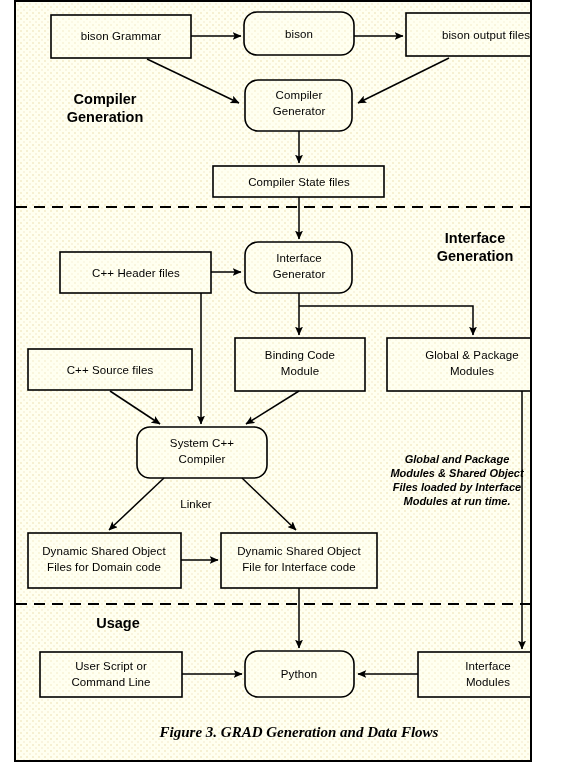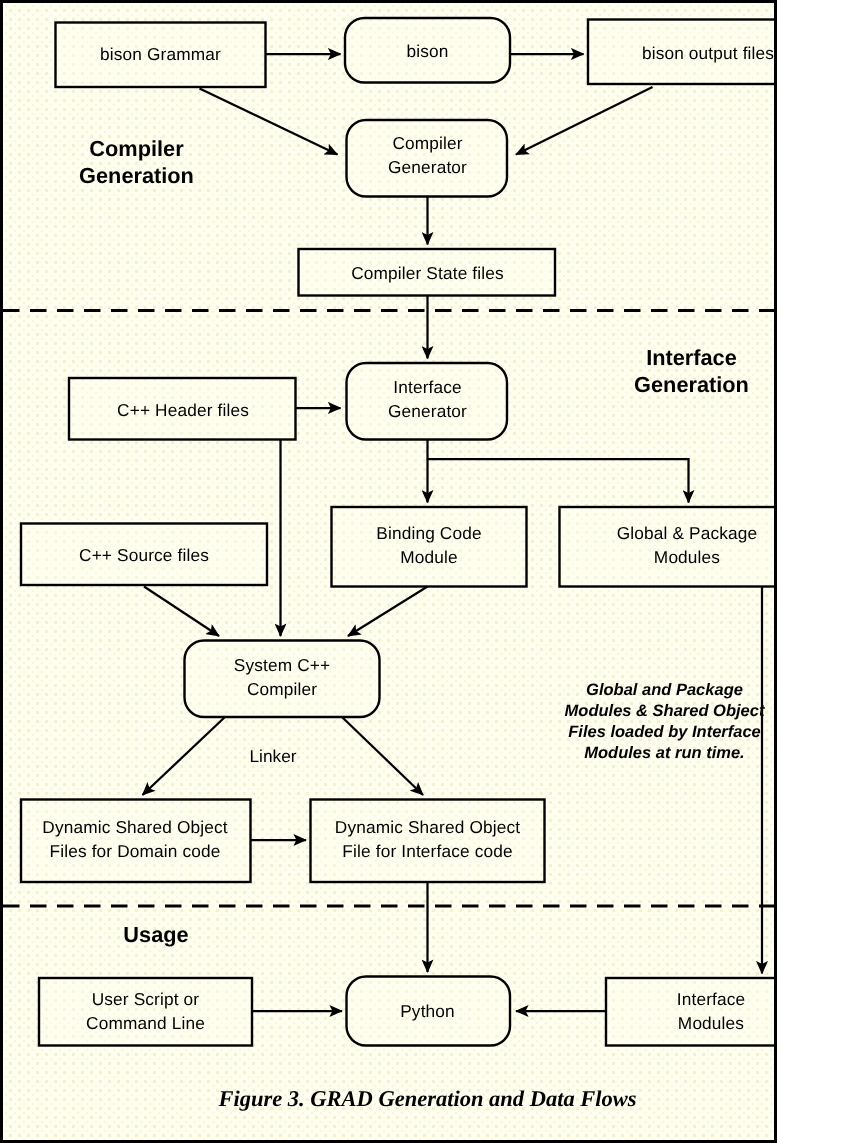--- a/index.html
+++ b/index.html
@@ -12,20 +12,21 @@
     position: relative;
     width: 518px;
     height: 762px;
     background-color: #fffff0;
     background-image:
       radial-gradient(circle at 1px 1px, #f6f0d2 1px, transparent 0),
       radial-gradient(circle at 4px 4px, #f9f4de 1px, transparent 0);
     background-size: 6px 6px, 6px 6px;
     overflow: hidden;
     font-family: "Liberation Sans", sans-serif;
+    margin-left: 14px;
   }
   #figure-root::after {
     content: "";
     position: absolute;
     left: 0; top: 0; right: 0; bottom: 0;
     border: 2px solid #000;
     pointer-events: none;
   }
   svg#diagram {
     position: absolute;

